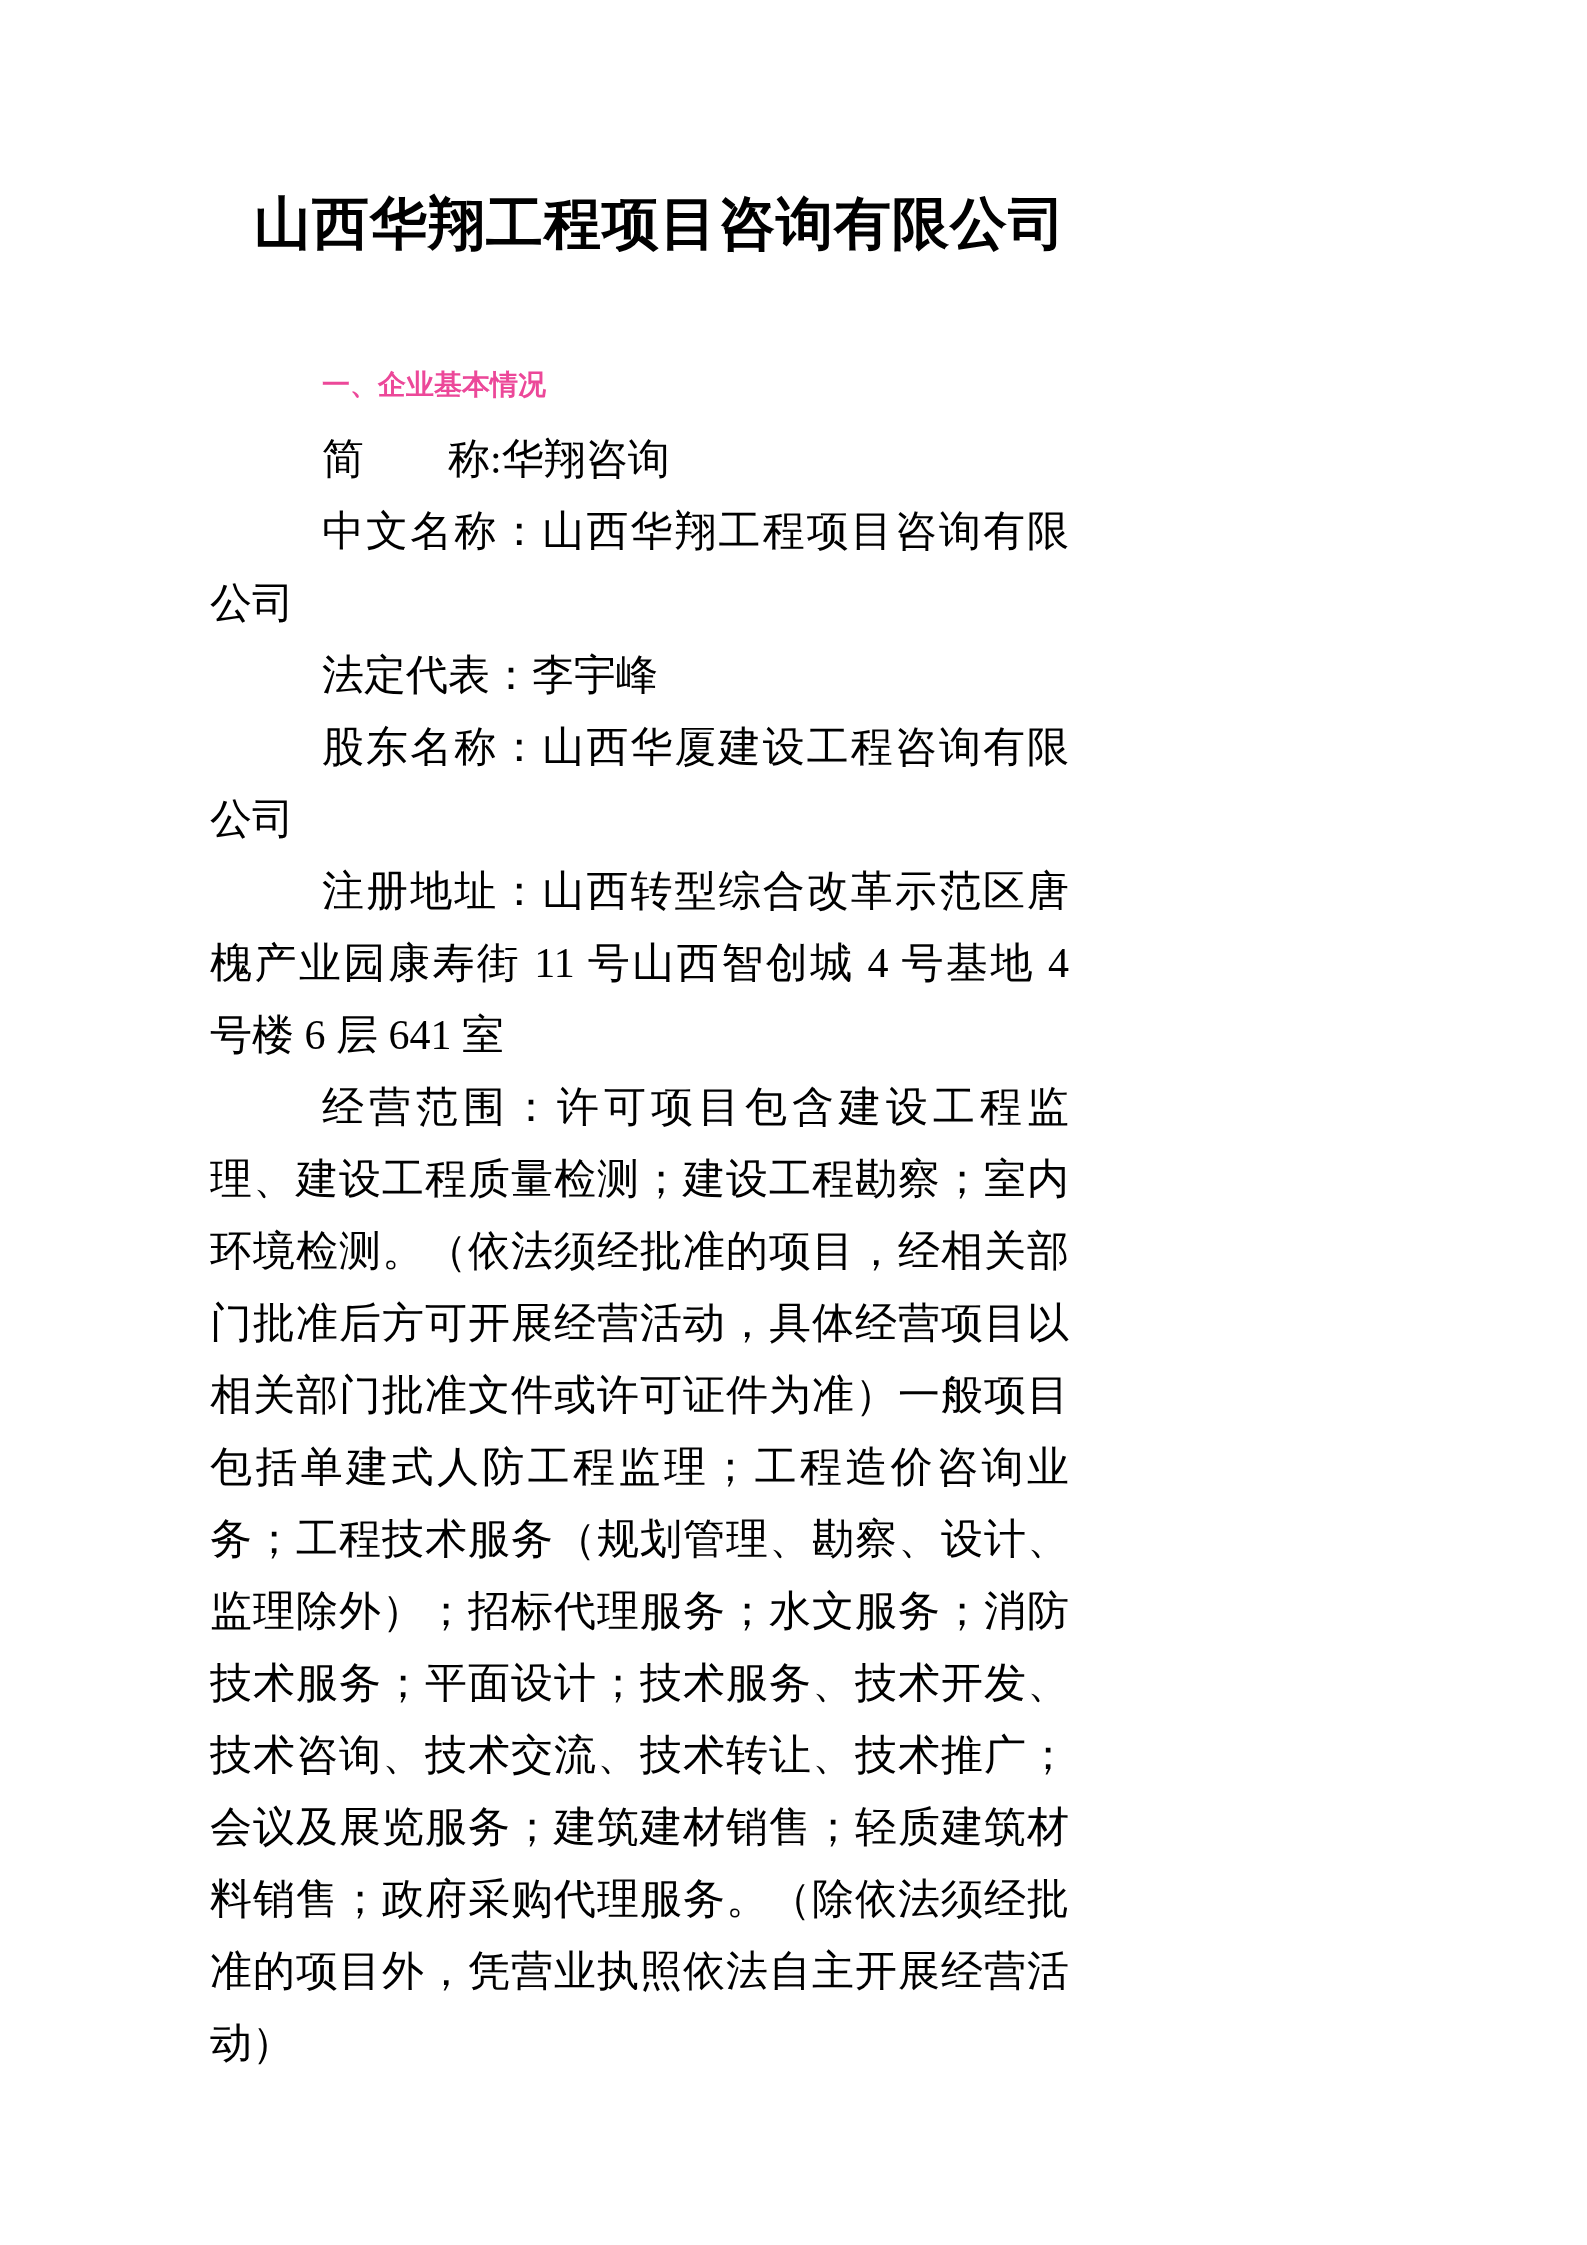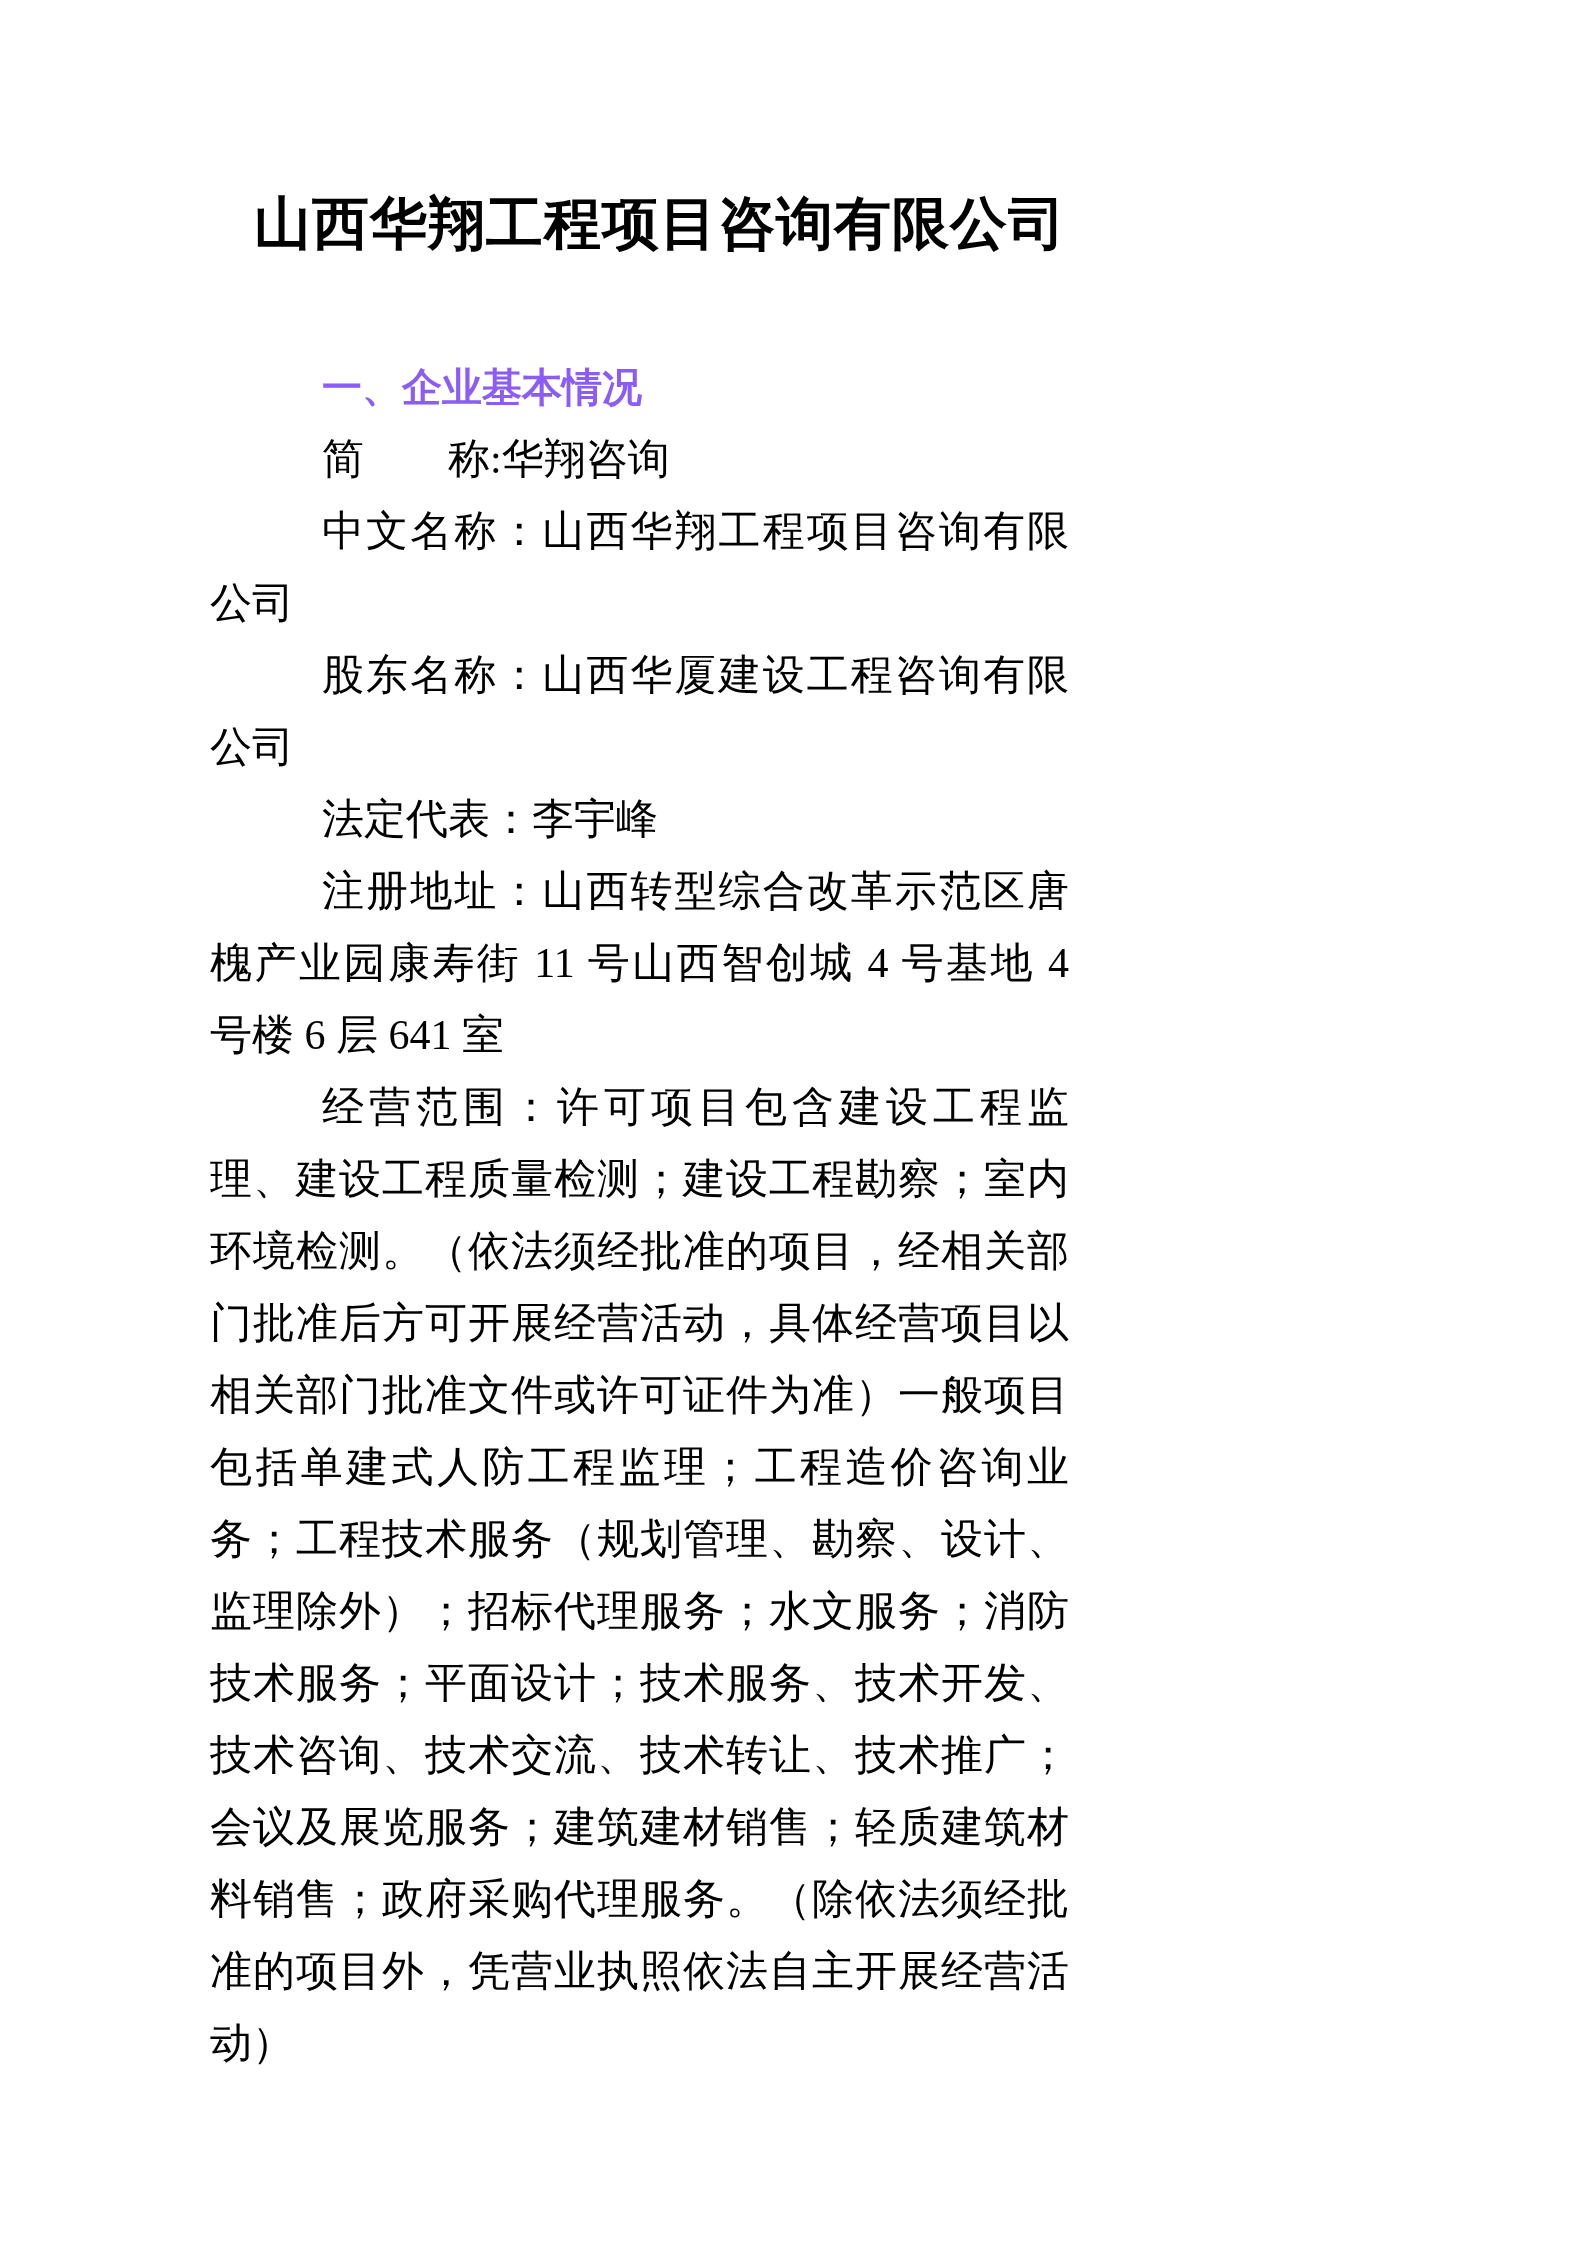--- a/index.html
+++ b/index.html
@@ -29,26 +29,26 @@
     padding: 0 251px 0 210px;
     font-family: "Liberation Serif", serif;
     font-size: 42px;
     line-height: 72px;
     text-align: justify;
     color: #000000;
   }
   .section-heading {
     margin: 88px 0 0 0;
     padding-left: 112px;
-    font-family: Liberation Sans, sans-serif;
+    font-family: Liberation Mono, monospace;
     font-weight: 700;
-    font-size: 40px;
+    font-size: 28px;
     line-height: 72px;
     text-align: left;
-    color: #8b5cf6;
+    color: #ec4899;
   }
   .para {
     margin: 0;
     text-indent: 112px;
   }
 </style>
 </head>
 <body>
 
 <div class="page">
@@ -58,23 +58,23 @@
   </div>
 
   <div class="content">
     <h2 class="section-heading">一、企业基本情况</h2>
 
     <p class="para">简　　称:华翔咨询</p>
 
     <p class="para">中文名称：山西华翔工程项目咨询有限公司</p>
 
 
+    <p class="para">法定代表：李宇峰</p>
+
     <p class="para">股东名称：山西华厦建设工程咨询有限公司</p>
-
-    <p class="para">法定代表：李宇峰</p>
 
     <p class="para">注册地址：山西转型综合改革示范区唐槐产业园康寿街 11 号山西智创城 4 号基地 4 号楼 6 层 641 室</p>
 
     <p class="para">经营范围：许可项目包含建设工程监理、建设工程质量检测；建设工程勘察；室内环境检测。（依法须经批准的项目，经相关部门批准后方可开展经营活动，具体经营项目以相关部门批准文件或许可证件为准）一般项目包括单建式人防工程监理；工程造价咨询业务；工程技术服务（规划管理、勘察、设计、监理除外）；招标代理服务；水文服务；消防技术服务；平面设计；技术服务、技术开发、技术咨询、技术交流、技术转让、技术推广；会议及展览服务；建筑建材销售；轻质建筑材料销售；政府采购代理服务。（除依法须经批准的项目外，凭营业执照依法自主开展经营活动）</p>
 
 
   </div>
 
 </div>
 

